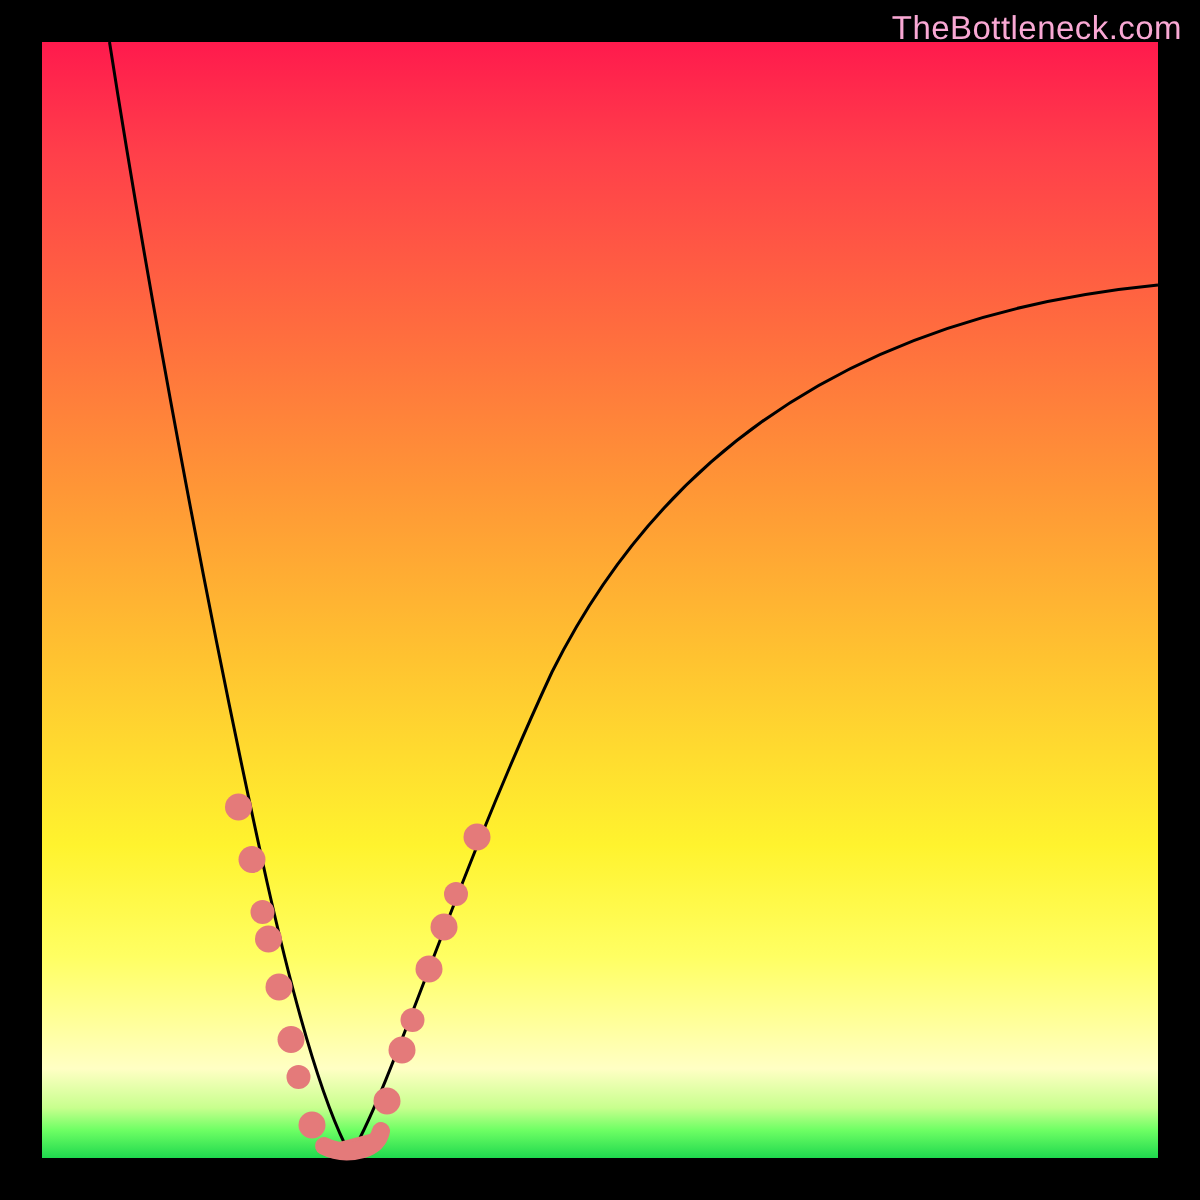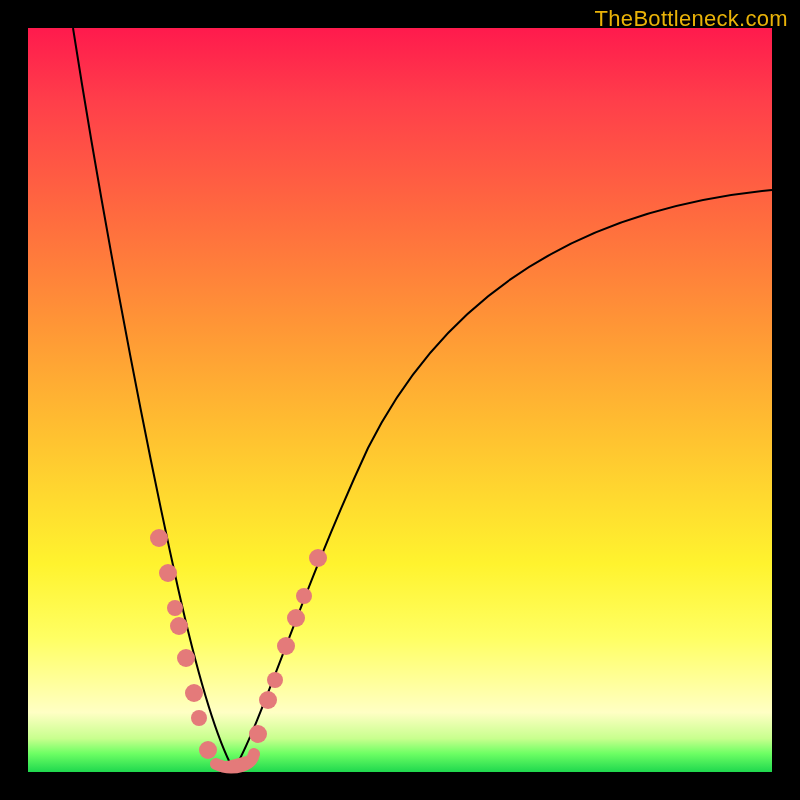--- a/index.html
+++ b/index.html
@@ -29,21 +29,21 @@
       #ffffc4 92%,
       #c8ff8e 95.5%,
       #6eff64 97.5%,
       #1fd84e 100%
     );
   }
   .watermark {
     position: absolute;
     top: 6px;
     right: 12px;
-    color: #eab308;
+    color: #f9a8d4;
     font-size: 22px;
     letter-spacing: 0.3px;
     font-weight: 500;
   }
   svg.plot {
     position: absolute;
     left: 0;
     top: 0;
     width: 744px;
     height: 744px;

